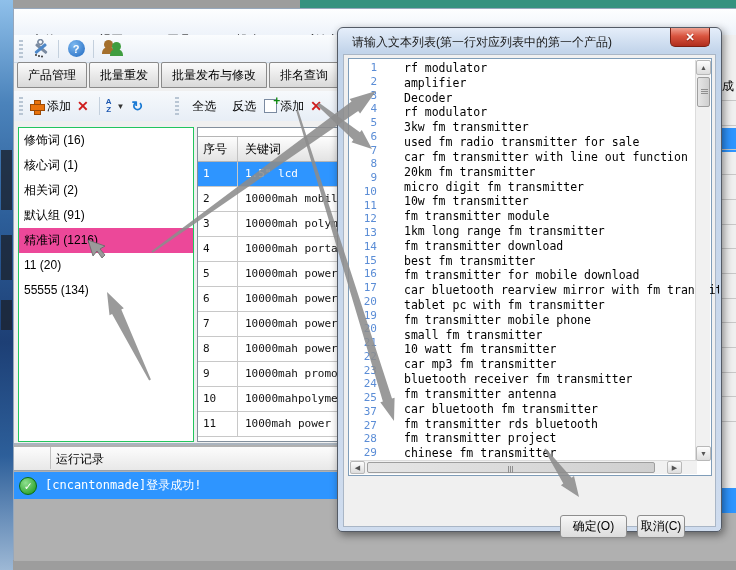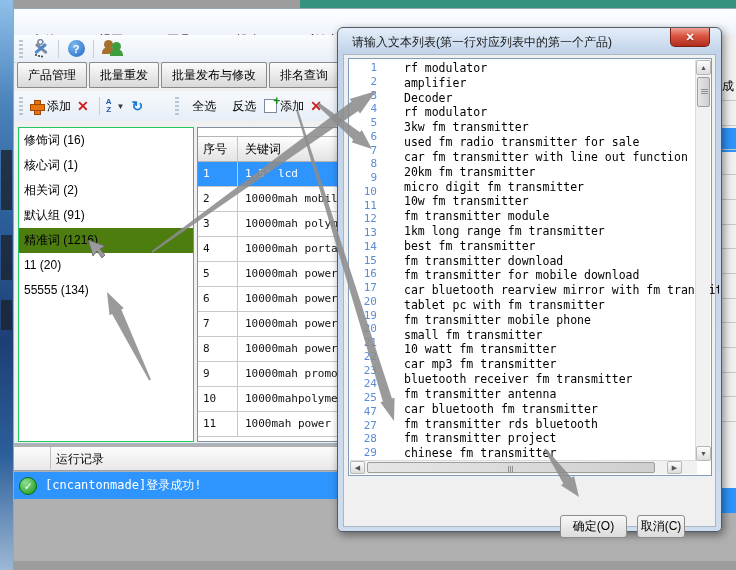--- a/index.html
+++ b/index.html
@@ -50,21 +50,21 @@
   .caret { font-size:8px; color:#333; margin:0 3px; }
   .refresh-icon { color:#1a7ad4; font-size:14px; font-weight:bold; margin:0 4px; }
   .txt-btn { margin:0 8px; }
   .doc-plus { width:13px; height:14px; background:#fff; border:1px solid #7a8aa0; position:relative; margin-right:3px; }
   .doc-plus:after { content:"+"; position:absolute; right:-4px; top:-6px; color:#0f8a0f; font-weight:bold; font-size:12px; }
 
   
   #sidebar { left:4px; top:118px; width:176px; height:315px; background:#fff; border:1px solid #22c55e;
     font-size:12px; color:#000; overflow:hidden; }
   .side-item { height:25px; line-height:25px; padding-left:5px; white-space:nowrap; }
-  .side-item.sel { background:#4d7c0f; }
+  .side-item.sel { background:#ec4899; }
 
   
   #kw-table { left:183px; top:118px; width:540px; height:315px; background:#fff; border:1px solid #828f9c; overflow:hidden; }
   #kw-head { position:absolute; left:0; top:8px; width:100%; height:26px;
     background:linear-gradient(180deg,#fdfdfd,#e3e3e3); border-top:1px solid #b5b5b5; border-bottom:1px solid #b5b5b5;
     font-size:12px; color:#000; display:flex; }
   .hc1 { width:40px; padding-left:5px; border-right:1px solid #c3c3c3; line-height:24px; }
   .hc2 { padding-left:7px; line-height:24px; }
   .t-row { position:absolute; left:0; width:100%; height:25px; font-size:11px; display:flex;
     border-bottom:1px solid #c8c8c8; font-family:"DejaVu Sans Mono",monospace; color:#111; }
@@ -324,40 +324,40 @@
             <div class="gut-num">16</div>
             <div class="gut-num">17</div>
             <div class="gut-num">20</div>
             <div class="gut-num">19</div>
             <div class="gut-num">20</div>
             <div class="gut-num">21</div>
             <div class="gut-num">22</div>
             <div class="gut-num">23</div>
             <div class="gut-num">24</div>
             <div class="gut-num">25</div>
-            <div class="gut-num">47</div>
+            <div class="gut-num">37</div>
             <div class="gut-num">27</div>
             <div class="gut-num">28</div>
             <div class="gut-num">29</div>
           </div>
         <div id="dlg-lines">
             <div class="dlg-line">rf modulator</div>
             <div class="dlg-line">amplifier</div>
             <div class="dlg-line">Decoder</div>
             <div class="dlg-line">rf modulator</div>
             <div class="dlg-line">3kw fm transmitter</div>
             <div class="dlg-line">used fm radio transmitter for sale</div>
             <div class="dlg-line">car fm transmitter with line out function</div>
             <div class="dlg-line">20km fm transmitter</div>
             <div class="dlg-line">micro digit fm transmitter</div>
             <div class="dlg-line">10w fm transmitter</div>
             <div class="dlg-line">fm transmitter module</div>
             <div class="dlg-line">1km long range fm transmitter</div>
+            <div class="dlg-line">fm transmitter download</div>
             <div class="dlg-line">best fm transmitter</div>
-            <div class="dlg-line">fm transmitter download</div>
             <div class="dlg-line">fm transmitter for mobile download</div>
             <div class="dlg-line">car bluetooth rearview mirror with fm transmitter</div>
             <div class="dlg-line">tablet pc with fm transmitter</div>
             <div class="dlg-line">fm transmitter mobile phone</div>
             <div class="dlg-line">small fm transmitter</div>
             <div class="dlg-line">10 watt fm transmitter</div>
             <div class="dlg-line">car mp3 fm transmitter</div>
             <div class="dlg-line">bluetooth receiver fm transmitter</div>
             <div class="dlg-line">fm transmitter antenna</div>
             <div class="dlg-line">car bluetooth fm transmitter</div>

